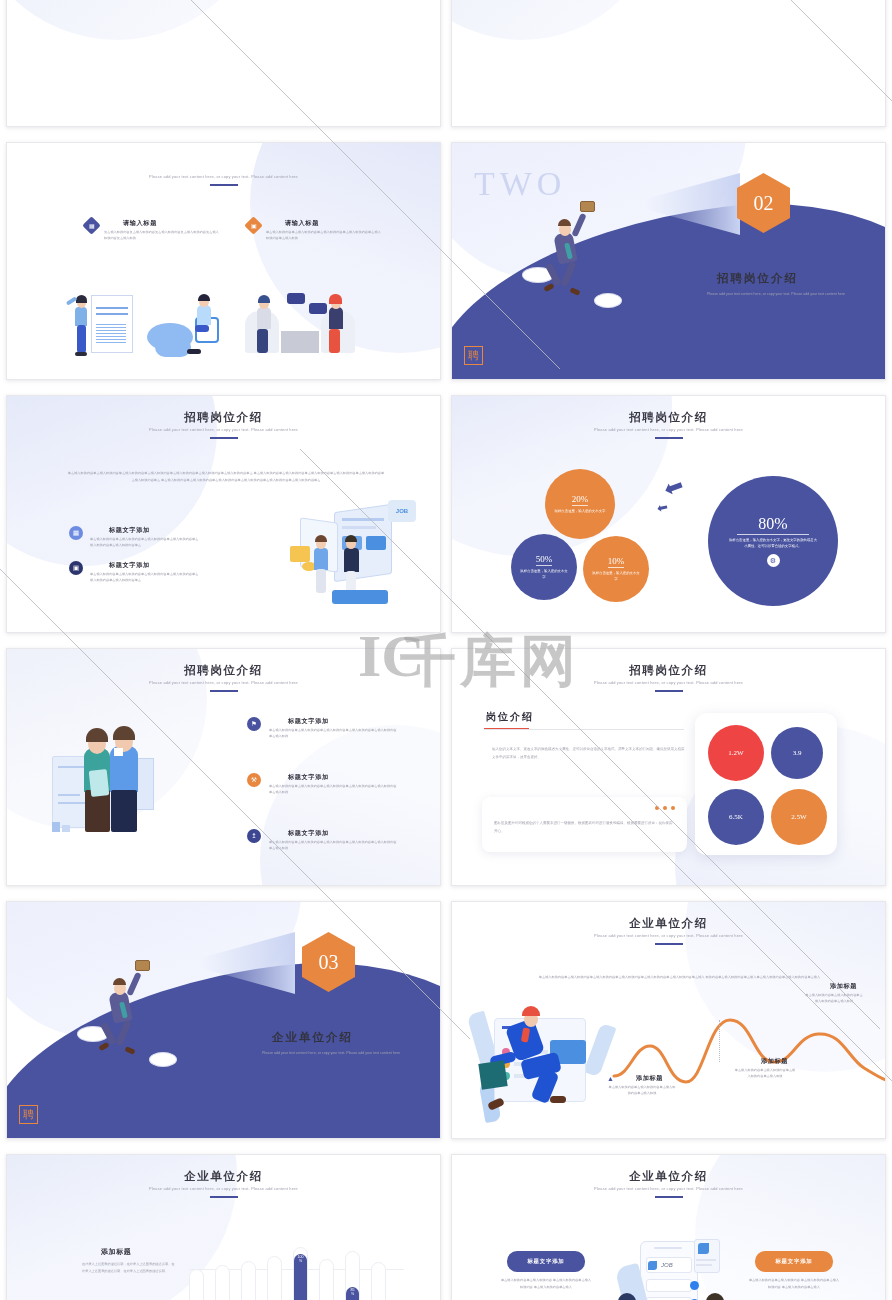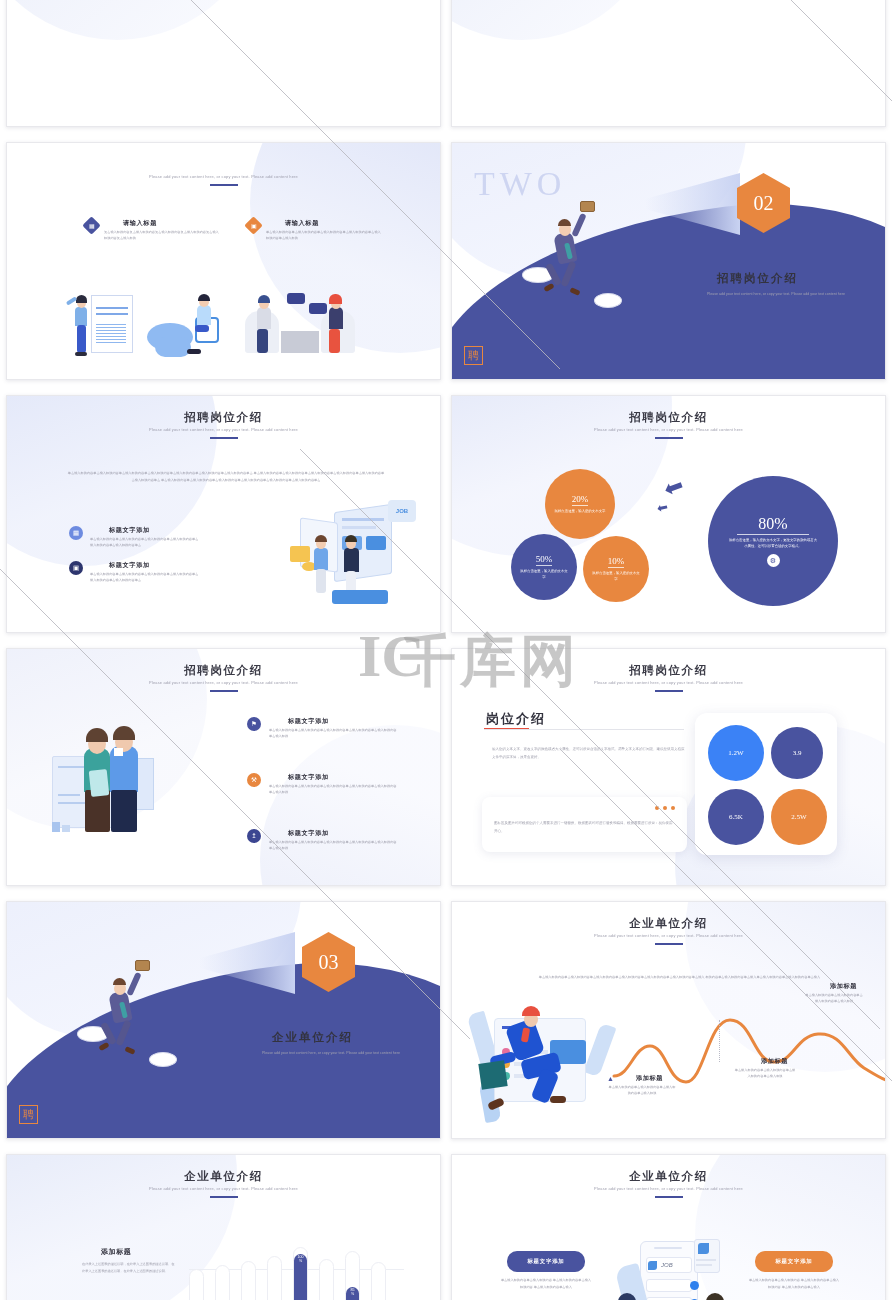--- a/index.html
+++ b/index.html
@@ -399,37 +399,37 @@
           </div>
       </div>
     </div>
 
     <div class="slide">
       <div class="bg-blob" style="right:-70px;bottom:-120px;width:280px;height:280px;background:linear-gradient(20deg,#dfe5f7,#f8f9fe 70%);"></div>
       <div class="s-title">招聘岗位介绍</div>
       <div class="s-sub">Please add your text content here, or copy your text. Please add  content here</div>
       <div class="s-rule"></div>
 
-      <div style="position:absolute;left:34px;top:61px;font-size:13px;font-weight:bold;color:#33333f;font-family:'Liberation Serif',serif;letter-spacing:2px;">岗位介绍</div>
+      <div style="position:absolute;left:34px;top:61px;font-size:10px;font-weight:bold;color:#33333f;font-family:'Liberation Serif',serif;letter-spacing:2px;">岗位介绍</div>
       <div style="position:absolute;left:32px;top:79px;width:45px;height:2px;background:#e8503f;"></div>
       <div style="position:absolute;left:32px;top:80px;width:200px;height:1px;background:#e3e4ea;"></div>
 
       <div class="tinytext" style="position:absolute;left:40px;top:96px;width:195px;line-height:2.4;font-size:3.5px;">输入您的文本文字。更改文字的颜色或者大小属性。还可以设置合适的文字格式。调整文字文本的行间距。建议您使用文档原文件中的原字体，效果会更好。</div>
 
       <div style="position:absolute;left:30px;top:148px;width:205px;height:55px;background:#fff;border-radius:8px;box-shadow:0 2px 10px rgba(90,100,150,.13);">
         <div style="position:absolute;right:12px;top:9px;display:flex;gap:4px;">
           <i style="width:4px;height:4px;border-radius:50%;background:#e8873f;display:block;"></i>
           <i style="width:4px;height:4px;border-radius:50%;background:#e8873f;display:block;"></i>
           <i style="width:4px;height:4px;border-radius:50%;background:#e8873f;display:block;"></i>
         </div>
         <div class="tinytext" style="position:absolute;left:12px;right:12px;top:22px;line-height:2.3;font-size:3.5px;">图标区及图片均可根据您的个人需要来进行一键替换。数据图表均可进行替换和编辑。根据需要进行设置：祝你使用开心。</div>
       </div>
 
       <div class="tile" style="left:243px;top:64px;width:142px;height:142px;">
-        <div class="tcirc" style="left:13px;top:12px;width:56px;height:56px;background:#3b82f6;">1.2W</div>
+        <div class="tcirc" style="left:13px;top:12px;width:56px;height:56px;background:#ef4444;">1.2W</div>
         <div class="tcirc" style="left:76px;top:14px;width:52px;height:52px;background:#49539f;">3.9</div>
         <div class="tcirc" style="left:13px;top:76px;width:56px;height:56px;background:#49539f;">6.5K</div>
         <div class="tcirc" style="left:76px;top:76px;width:56px;height:56px;background:#e8873f;">2.5W</div>
       </div>
     </div>
 
     <div class="slide cover">
       <div class="wave2"></div>
       <div class="wave"></div>
       <div class="hex-beam" style="left:193px;top:30px;"></div>

